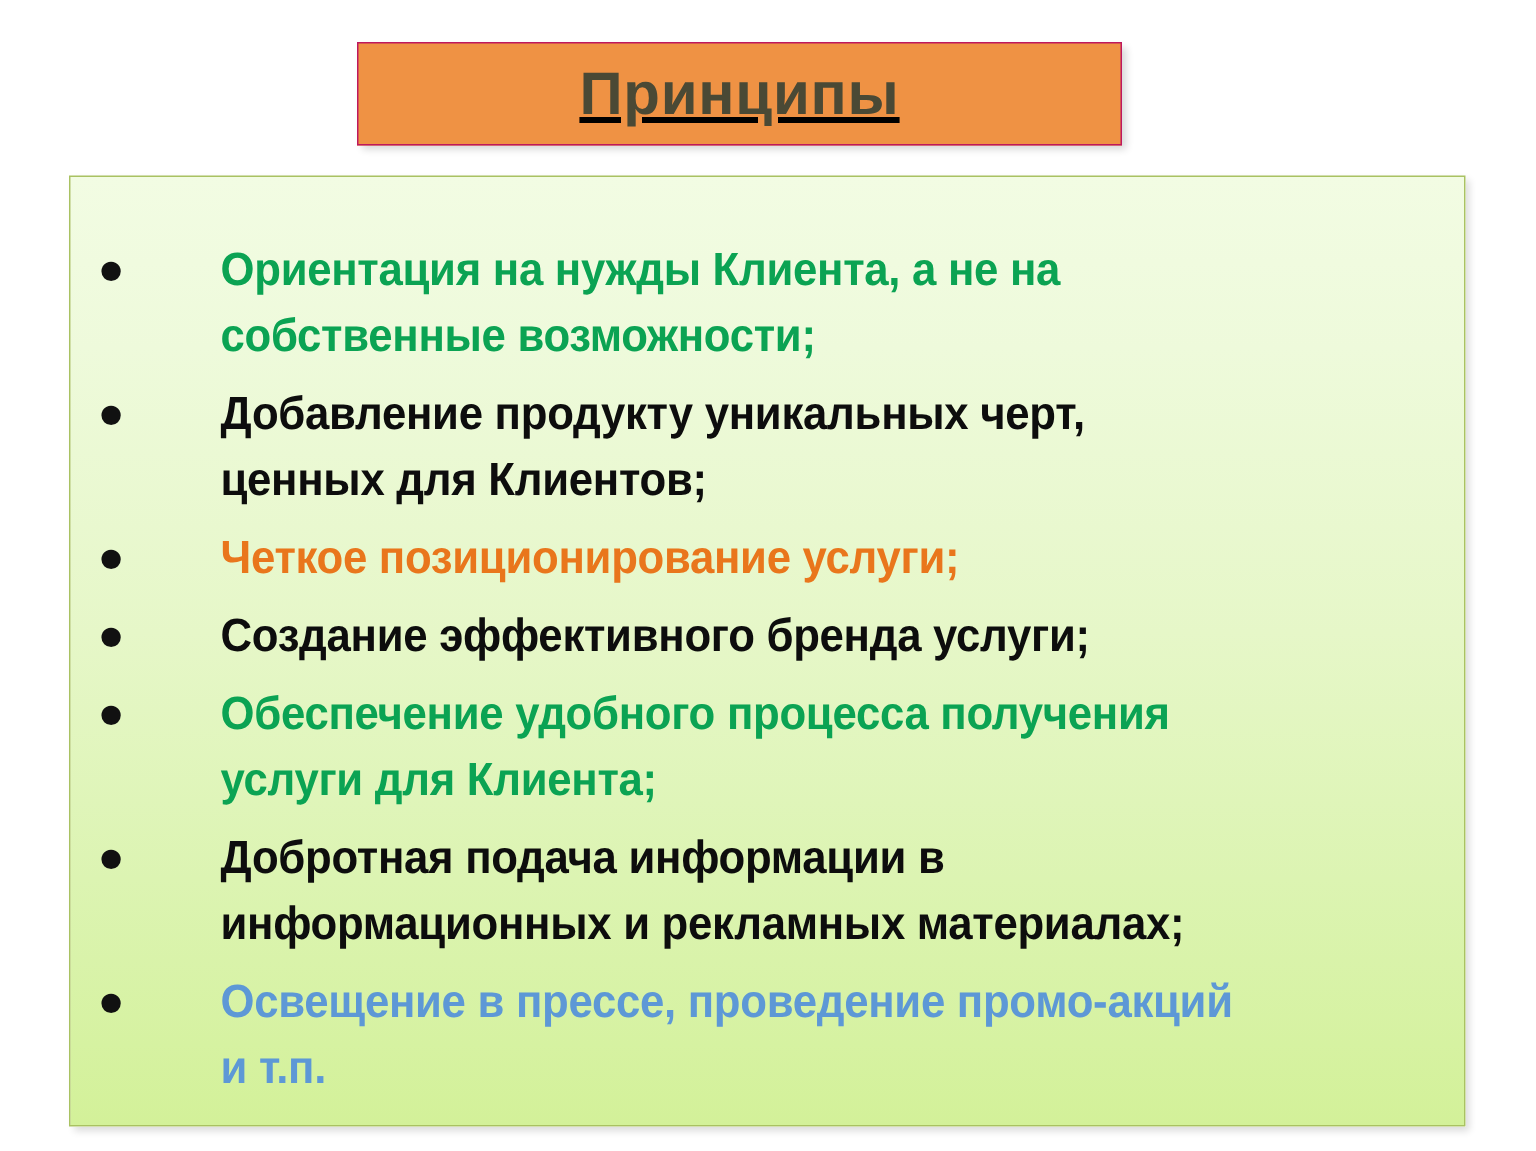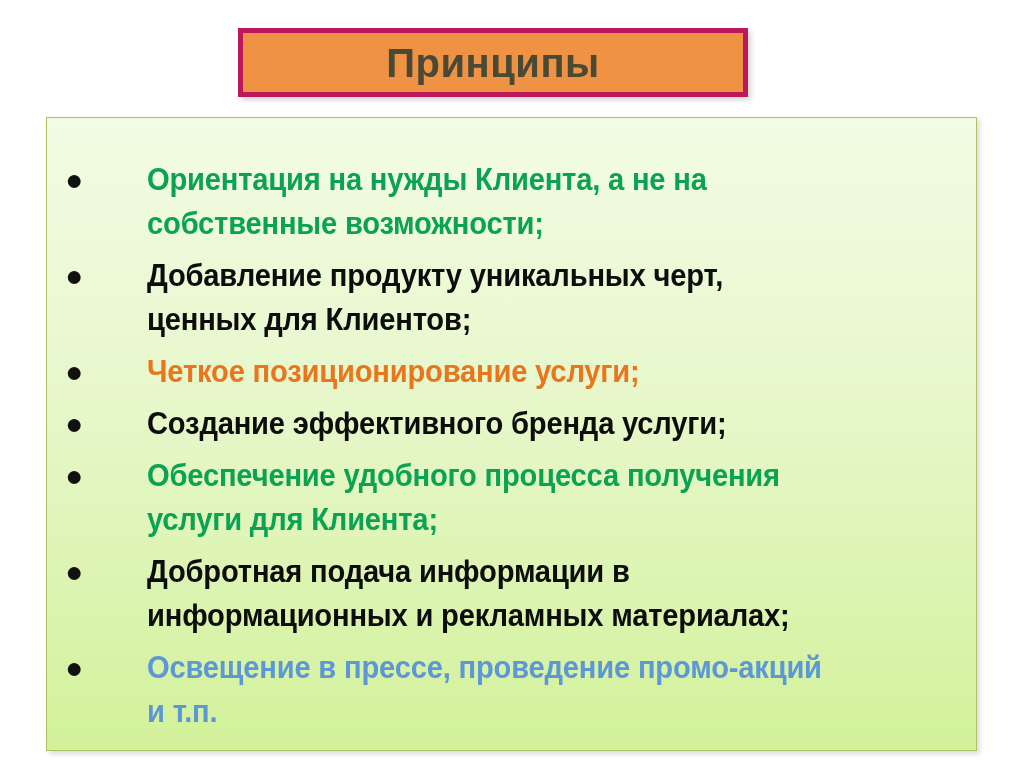--- a/index.html
+++ b/index.html
@@ -24,25 +24,26 @@
 
   
   #title-banner {
     position: absolute;
     left: 238px;
     top: 28px;
     width: 510px;
     height: 69px;
     background: #ef9244;
     box-sizing: border-box;
-    border: 5px solid #be185d;
+    border: 1px solid #be185d;
     box-shadow: 3px 3px 5px rgba(0,0,0,0.16);
     display: flex;
     align-items: center;
     justify-content: center;
+    text-decoration: underline;
   }
   #title-text {
     font-family: "Liberation Sans", "DejaVu Sans", sans-serif;
     font-weight: bold;
     font-size: 40px;
     line-height: 1;
     color: #4a4935;
     letter-spacing: 0.5px;
     white-space: nowrap;
   }

